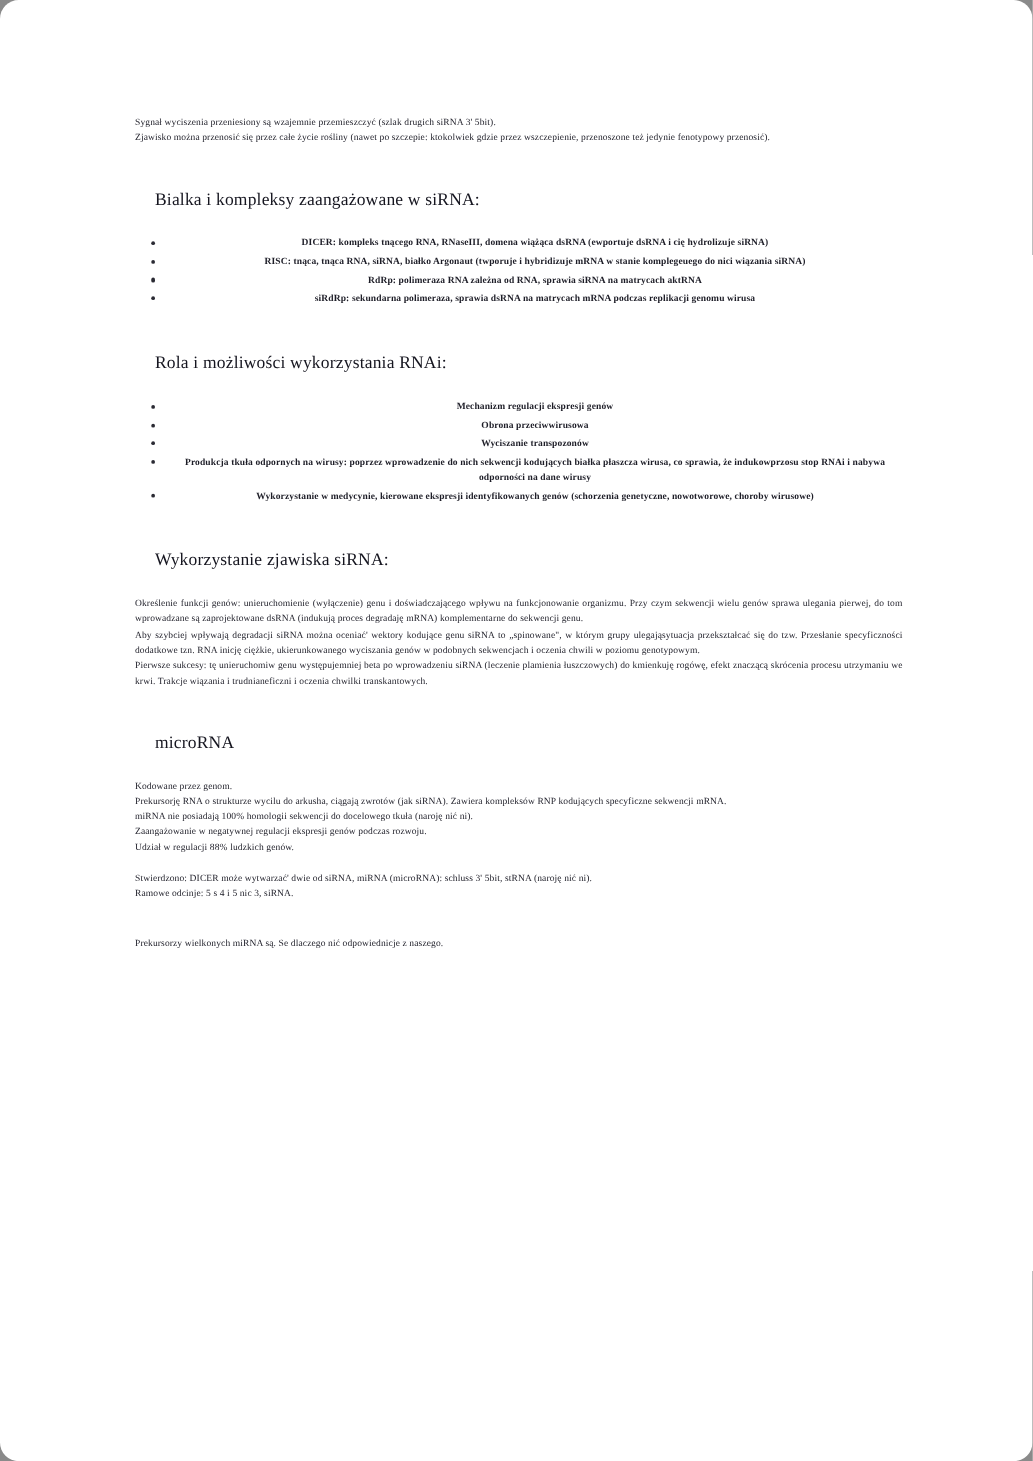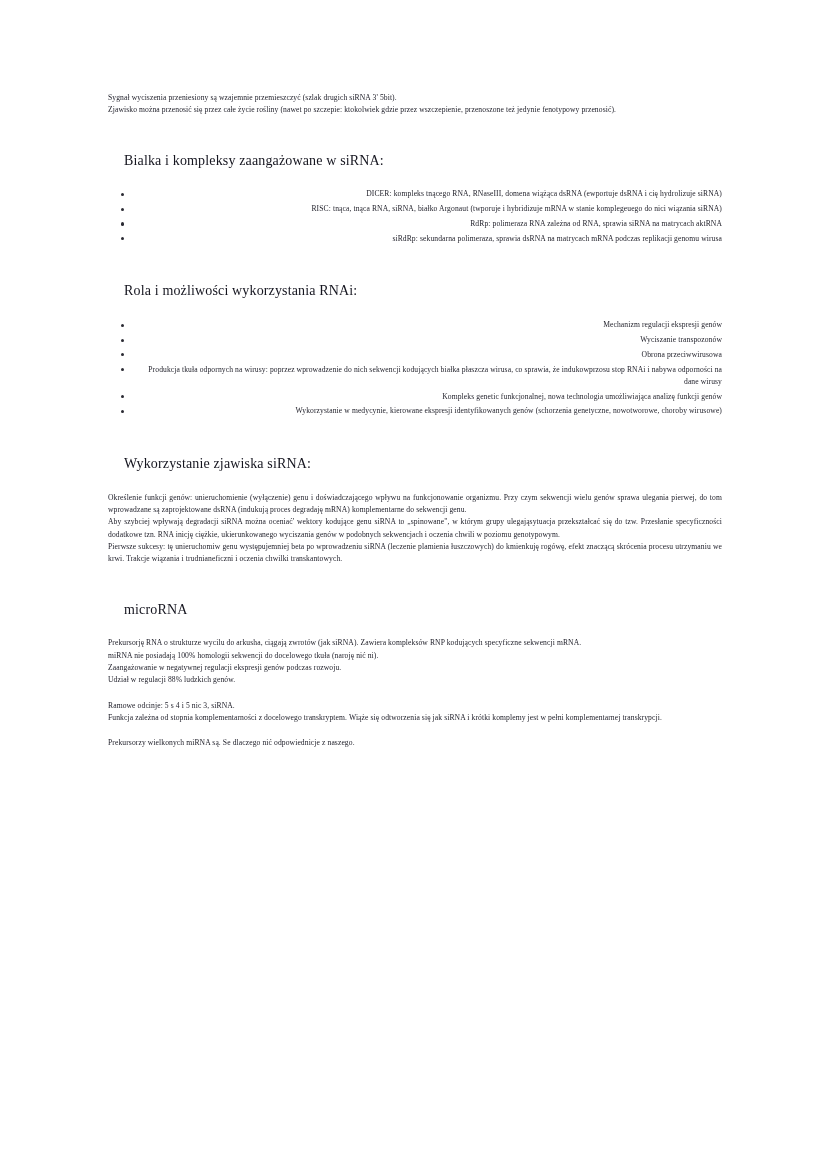--- a/index.html
+++ b/index.html
@@ -13,33 +13,34 @@
     align-items: flex-start;
     font-family: "Liberation Serif", serif;
   }
   .page {
     width: 826px;
     height: 1169px;
     background: #ffffff;
     position: relative;
     overflow: hidden;
     box-sizing: border-box;
+    border-radius: 15px;
   }
   .content {
     position: absolute;
     left: 108px;
     top: 92px;
     width: 614px;
     font-size: 7.6px;
     line-height: 1.62;
     color: #1d1d27;
     letter-spacing: 0.1px;
   }
   .para {
-    margin: 0 0 0 0;
+    margin: 14px 0 0 0;
     text-align: left;
     color: #22222c;
   }
   .para.justify {
     text-align: justify;
   }
   .spacer-md { height: 13px; }
   .spacer-lg { height: 17px; }
   .heading {
     font-weight: normal;
@@ -50,21 +51,22 @@
   }
   ul.bullets {
     list-style: none;
     margin: 4px 0 0 0;
     padding: 0;
   }
   ul.bullets > li {
     position: relative;
     padding-left: 26px;
     margin-bottom: 2.5px;
-    text-align: right;
+    text-align: center;
+    font-weight: bold;
   }
   ul.bullets > li::before {
     content: "";
     position: absolute;
     left: 13px;
     top: 4.6px;
     width: 3.1px;
     height: 3.1px;
     background: #2a2a33;
     border-radius: 50%;
@@ -92,51 +94,51 @@
       <li>RISC: tnąca, tnąca RNA, siRNA, białko Argonaut (twporuje i hybridizuje mRNA w stanie komplegeuego do nici wiązania siRNA)</li>
       <li>RdRp: polimeraza RNA zależna od RNA, sprawia siRNA na matrycach aktRNA</li>
       <li>siRdRp: sekundarna polimeraza, sprawia dsRNA na matrycach mRNA podczas replikacji genomu wirusa</li>
     </ul>
 
     <div class="spacer-lg"></div>
 
     <p class="heading">Rola i możliwości wykorzystania RNAi:</p>
     <ul class="bullets">
       <li>Mechanizm regulacji ekspresji genów</li>
+      <li>Obrona przeciwwirusowa</li>
       <li>Wyciszanie transpozonów</li>
-      <li>Obrona przeciwwirusowa</li>
       <li>Produkcja tkuła odpornych na wirusy: poprzez wprowadzenie do nich sekwencji kodujących białka płaszcza wirusa, co sprawia, że indukowprzosu stop RNAi i nabywa odporności na dane wirusy</li>
-      <li>Kompleks genetic funkcjonalnej, nowa technologia umożliwiająca analizę funkcji genów</li>
       <li>Wykorzystanie w medycynie, kierowane ekspresji identyfikowanych genów (schorzenia genetyczne, nowotworowe, choroby wirusowe)</li>
     </ul>
 
     <div class="spacer-lg"></div>
 
     <p class="heading">Wykorzystanie zjawiska siRNA:</p>
     <div class="block-lines">
       <p class="para justify">Określenie funkcji genów: unieruchomienie (wyłączenie) genu i doświadczającego wpływu na funkcjonowanie organizmu. Przy czym sekwencji wielu genów sprawa ulegania pierwej, do tom wprowadzane są zaprojektowane dsRNA (indukują proces degradaję mRNA) komplementarne do sekwencji genu.</p>
       <p class="para justify">Aby szybciej wpływają degradacji siRNA można oceniać' wektory kodujące genu siRNA  to „spinowane", w którym grupy ulegająsytuacja przekształcać się do tzw. Przesłanie specyficzności dodatkowe tzn. RNA inicję ciężkie, ukierunkowanego wyciszania genów w podobnych sekwencjach i oczenia chwili w poziomu genotypowym.</p>
       <p class="para justify">Pierwsze sukcesy: tę  unieruchomiw genu  występujemniej beta po wprowadzeniu siRNA  (leczenie plamienia łuszczowych) do kmienkuję rogówę, efekt  znaczącą skrócenia procesu utrzymaniu we krwi. Trakcje wiązania i trudnianeficzni i oczenia chwilki transkantowych.</p>
     </div>
 
     <div class="spacer-lg"></div>
 
     <p class="heading">microRNA</p>
     <div class="block-lines">
+      <p class="para">Kodowane przez genom.</p>
       <p class="para">Prekursorję  RNA o strukturze wycilu do arkusha, ciągają zwrotów (jak siRNA). Zawiera kompleksów RNP kodujących specyficzne sekwencji mRNA.</p>
       <p class="para">miRNA nie posiadają 100% homologii sekwencji do docelowego tkuła (naroję nić ni).</p>
       <p class="para">Zaangażowanie w negatywnej regulacji ekspresji genów podczas rozwoju.</p>
       <p class="para">Udział w regulacji 88% ludzkich genów.</p>
     </div>
 
     <div class="spacer-md"></div>
 
     <div class="block-lines">
+      <p class="para">Stwierdzono: DICER może wytwarzać' dwie od siRNA, miRNA (microRNA): schluss 3' 5bit, stRNA (naroję nić ni).</p>
       <p class="para">Ramowe odcinje: 5 s 4 i 5 nic 3, siRNA.</p>
-      <p class="para">Funkcja zależna od stopnia komplementarności z docelowego transkryptem. Wiąże się odtworzenia się jak siRNA i krótki komplemy jest w pełni komplementarnej transkrypcji.</p>
     </div>
 
     <div class="spacer-md"></div>
 
     <p class="para">Prekursorzy wielkonych miRNA są. Se dlaczego nić odpowiednicje z naszego.</p>
 
   </div>
 </div>
 
 </body></html>

